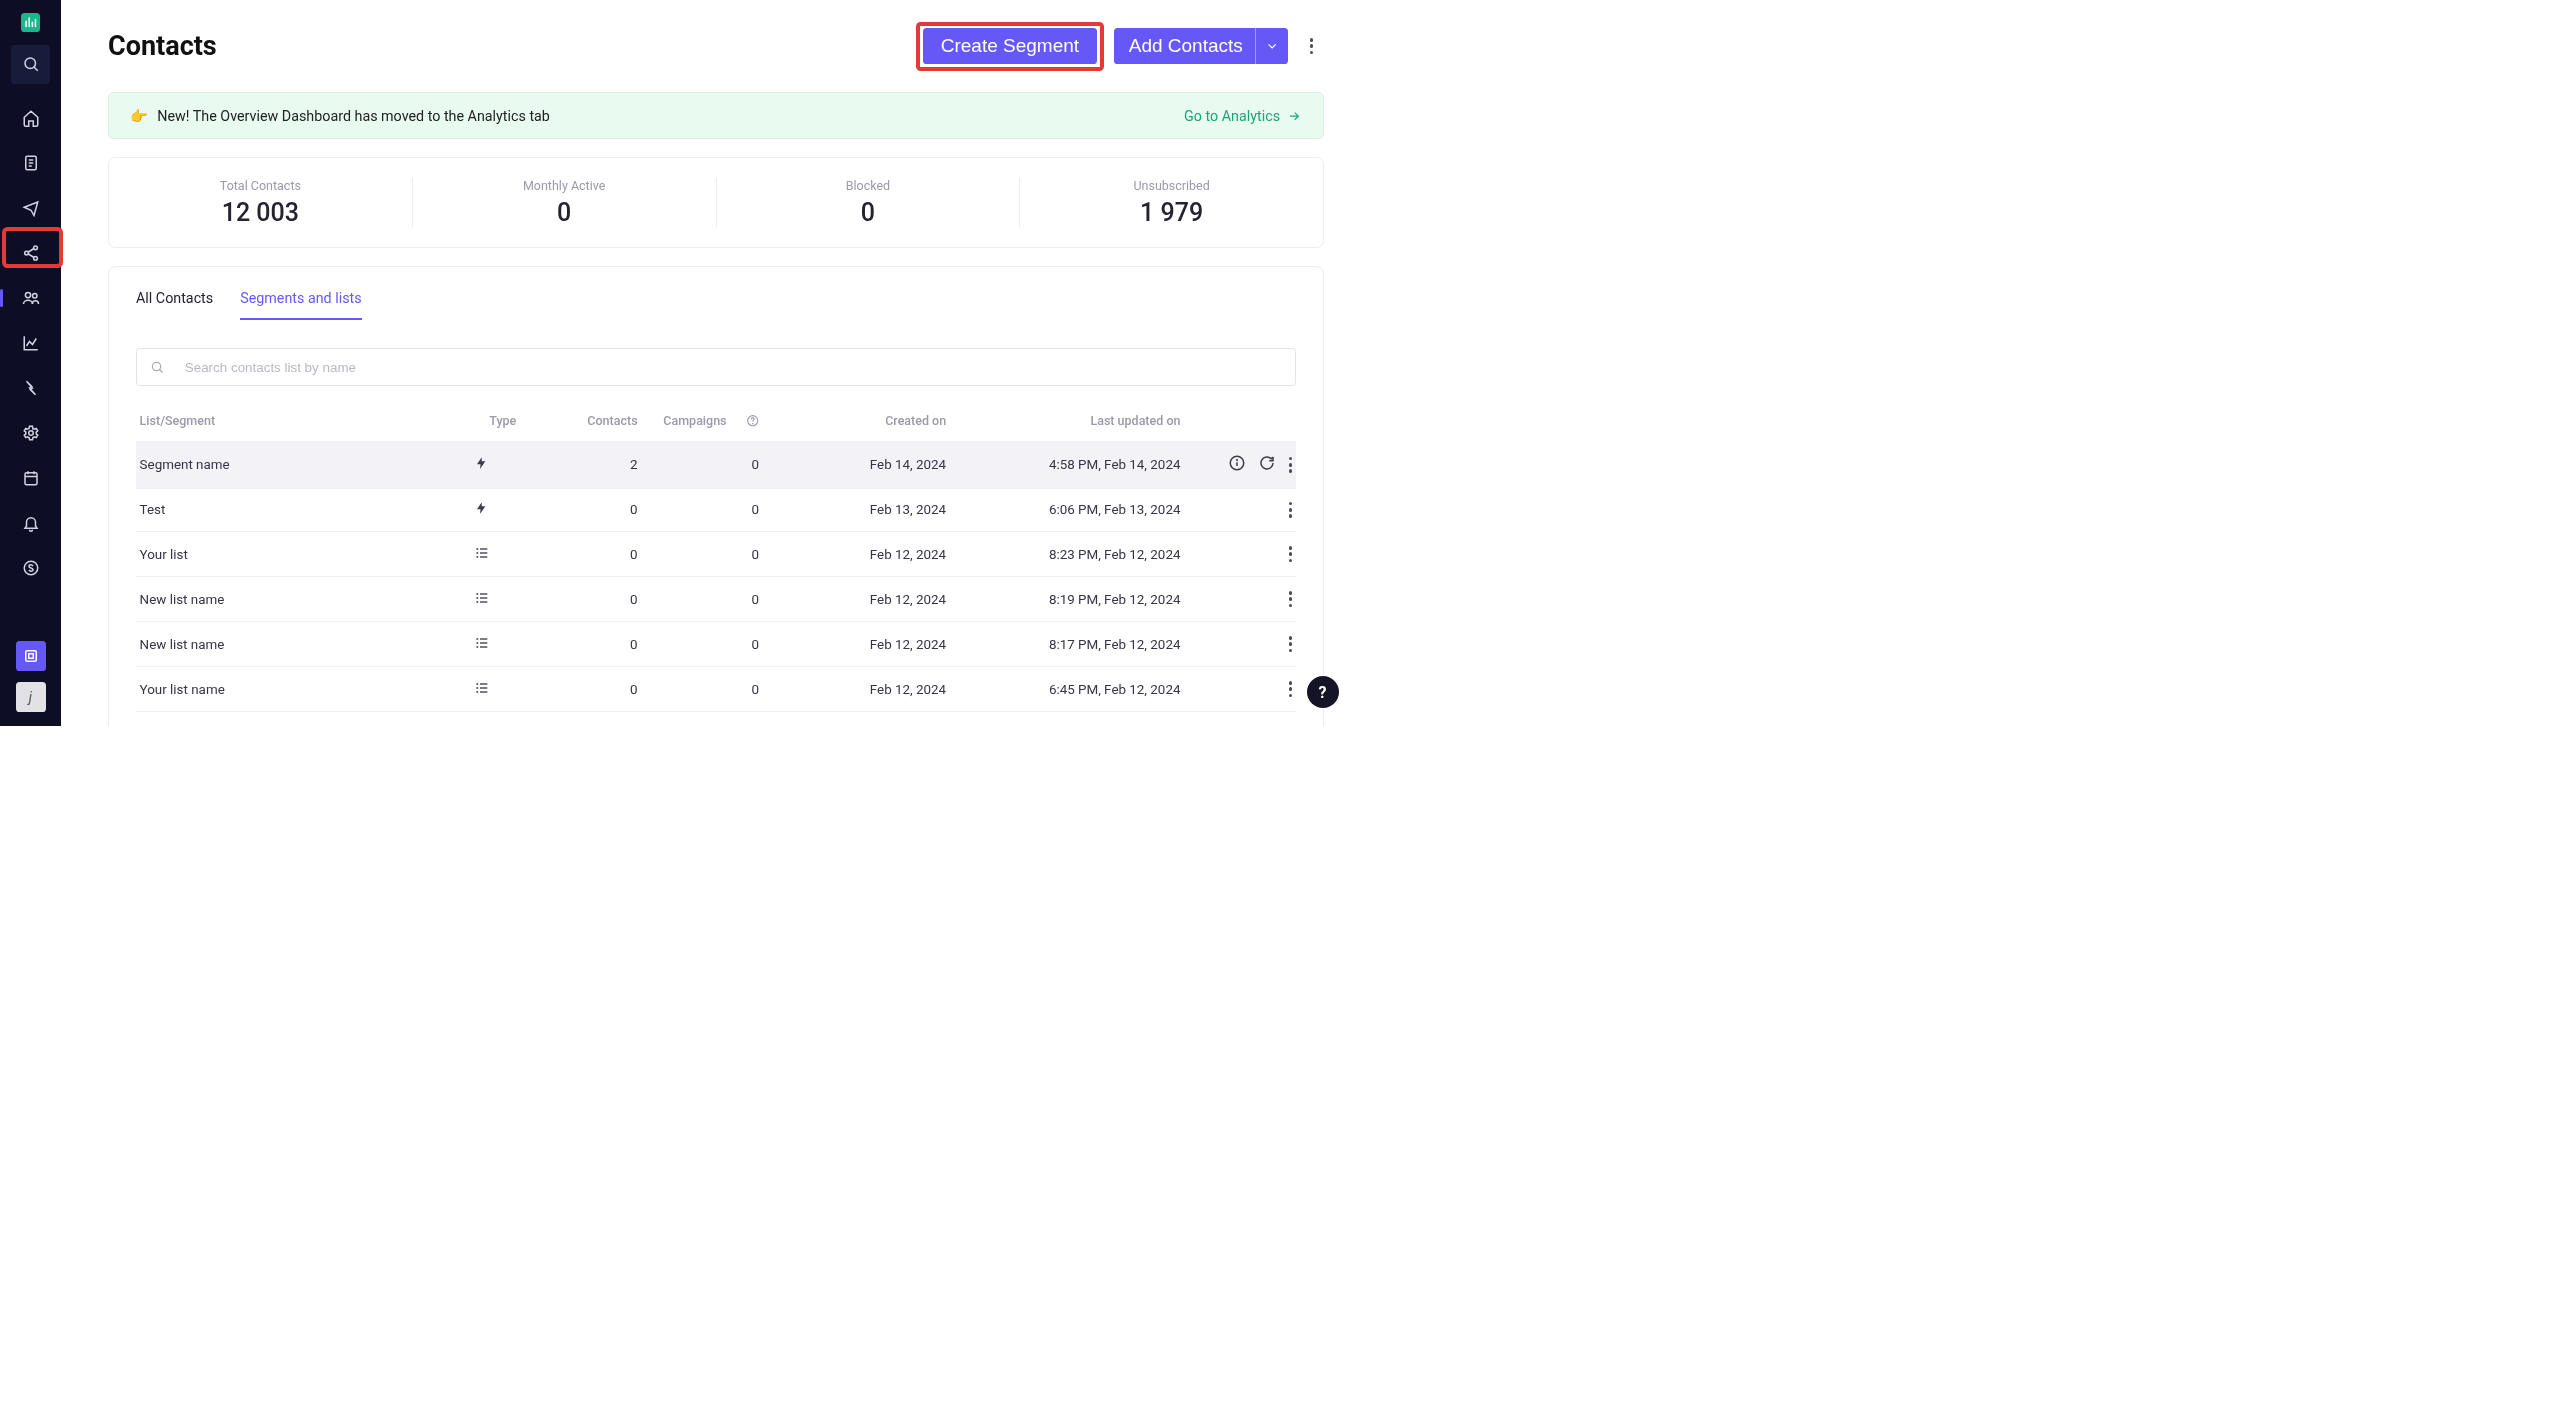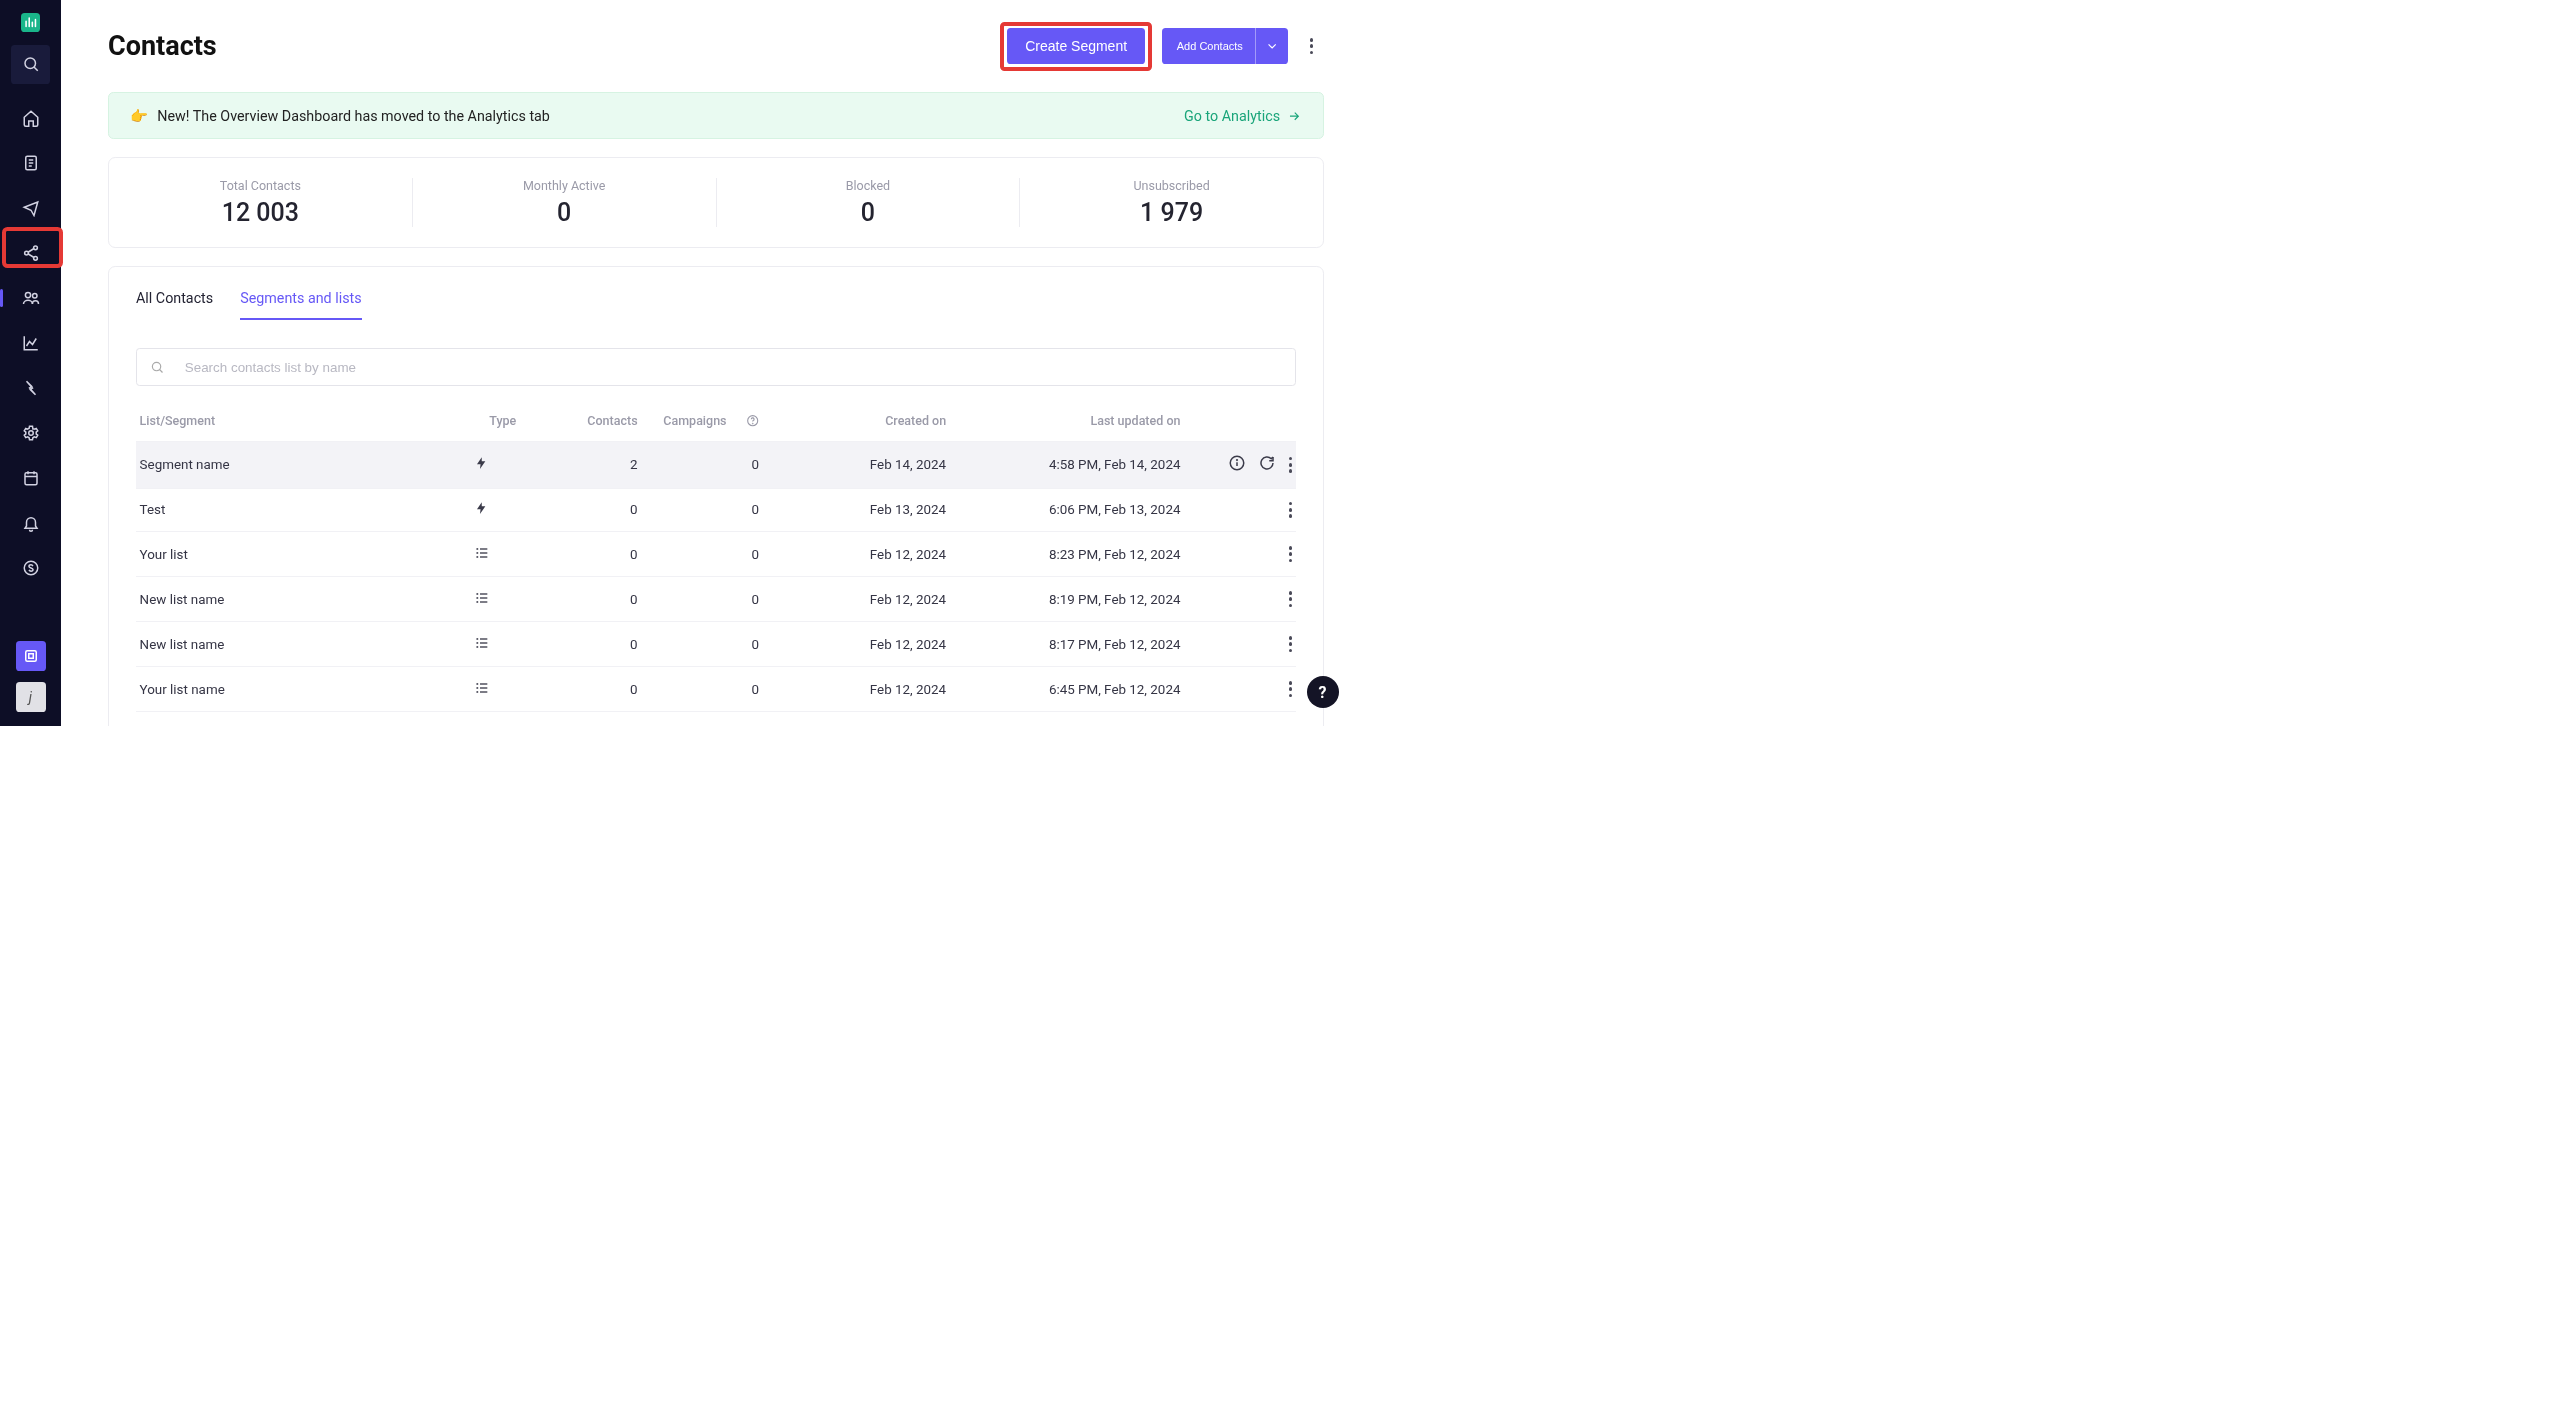--- a/index.html
+++ b/index.html
@@ -101,31 +101,31 @@
   .page-title {
     font-size: 27px;
     font-weight: 700;
     color:#111;
   }
   .header-actions { display:flex; align-items:center; gap:10.7px; }
   .btn {
     background:#6658f6; color:#fff;
     border:none; border-radius:3.6px;
     padding: 0 18px; height:36px;
-    font-size:14px; font-weight:500;
+    font-size:19px; font-weight:500;
     cursor:pointer;
     display:flex; align-items:center; justify-content:center;
   }
   .btn-dropdown {
     display:flex; align-items:stretch; height:36px;
     border-radius:3.6px; overflow:hidden;
   }
   .btn-dropdown .main-part {
     background:#6658f6; color:#fff; border:none;
-    padding:0 12.5px 0 14.3px; font-size:11px; font-weight:500; cursor:pointer;
+    padding:0 12.5px 0 14.3px; font-size:19px; font-weight:500; cursor:pointer;
     display:flex; align-items:center;
     border-right:0.9px solid rgba(255,255,255,0.4);
   }
   .btn-dropdown .chev-part {
     background:#6658f6; color:#fff; border:none; width:32px;
     display:flex; align-items:center; justify-content:center;
     cursor:pointer;
   }
   .more-btn {
     width:25px; height:36px;

